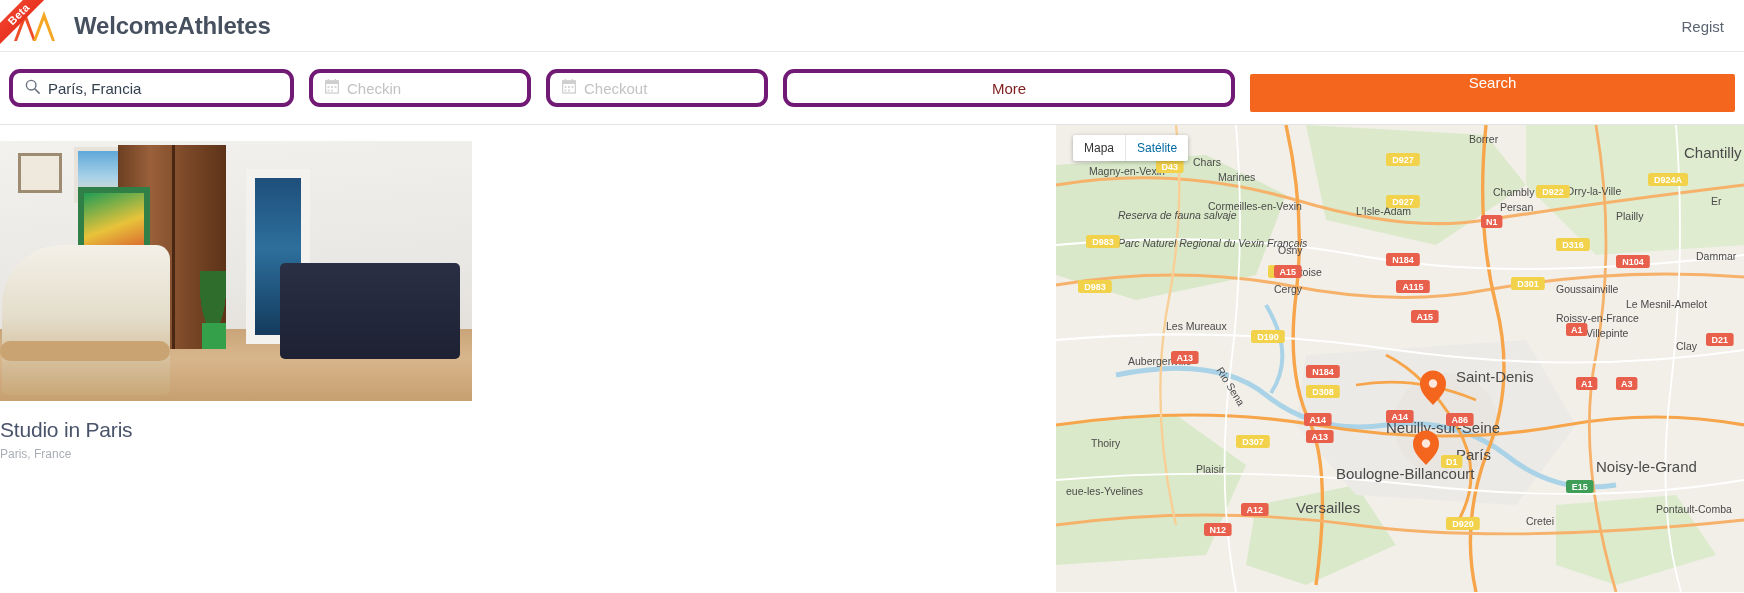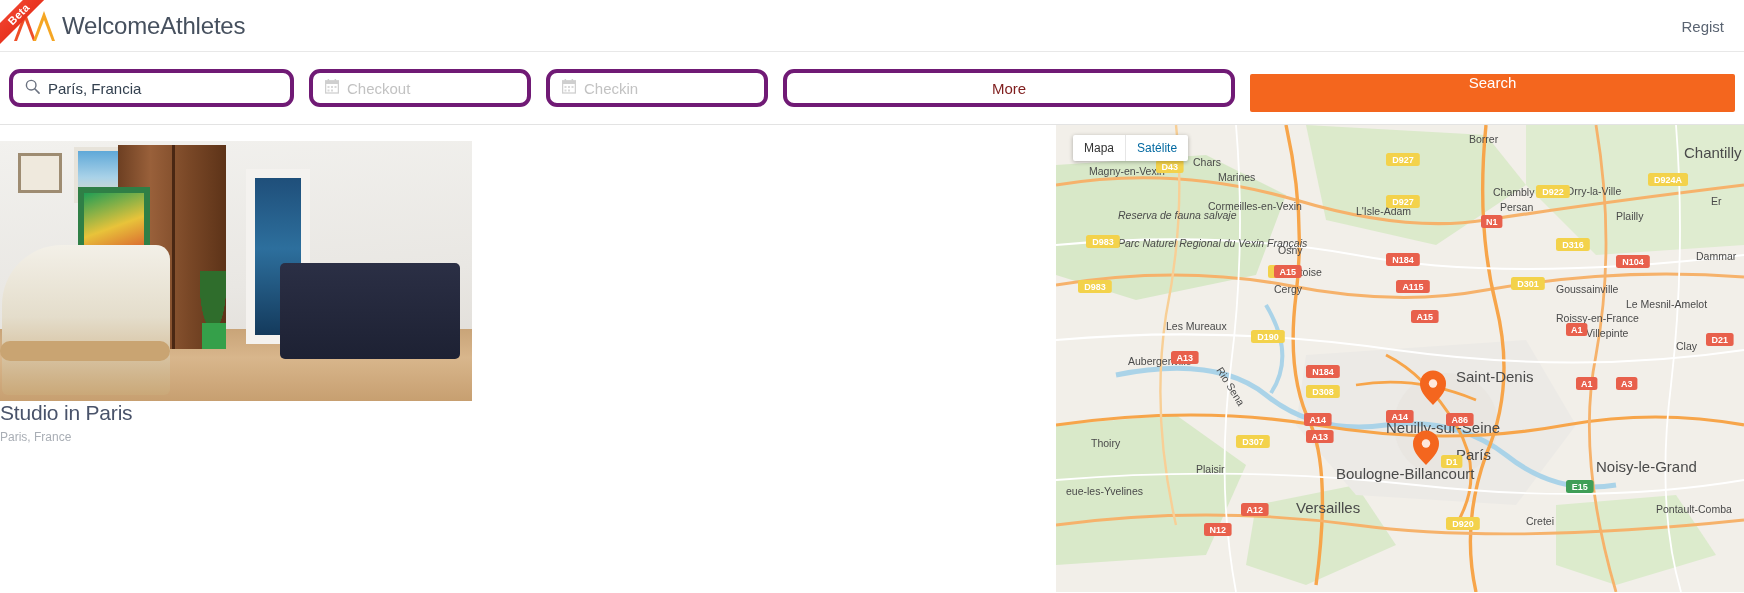--- a/index.html
+++ b/index.html
@@ -43,24 +43,25 @@
   .brand {
     display: flex;
     align-items: center;
     margin-left: 14px;
     gap: 4px;
     text-decoration: none;
   }
   .brand-mark { width: 44px; height: 34px; display: block; }
   .brand-text {
     font-size: 24px;
-    font-weight: normal;
+    font-weight: bold;
     color: #46505e;
     letter-spacing: -.2px;
     white-space: nowrap;
+    margin-left: 12px;
   }
 
   .nav-right {
     position: absolute;
     right: 12px;
     top: 0;
     height: 52px;
     display: flex;
     align-items: center;
   }
@@ -138,20 +139,21 @@
     width: 472px;
     height: 260px;
     background: #ededed;
     overflow: hidden;
     position: relative;
   }
   .card-title {
     font-size: 21px;
     color: #49536a;
     font-weight: normal;
+    margin-top: 17px;
     letter-spacing: -.2px;
   }
   .card-subtitle {
     font-size: 12px;
     color: #a9aeb5;
     margin-top: 5px;
   }
 
   
   .photo { position: absolute; inset: 0; }
@@ -259,38 +261,38 @@
         <rect x="0.6" y="1.8" width="12.8" height="3.2" fill="#cfcfcf"></rect>
         <rect x="2.6" y="0" width="1.5" height="3" fill="#cfcfcf"></rect>
         <rect x="9.6" y="0" width="1.5" height="3" fill="#cfcfcf"></rect>
         <rect x="2.5" y="7" width="2" height="2" fill="#d9d9d9"></rect>
         <rect x="6" y="7" width="2" height="2" fill="#d9d9d9"></rect>
         <rect x="9.5" y="7" width="2" height="2" fill="#d9d9d9"></rect>
         <rect x="2.5" y="10.5" width="2" height="2" fill="#d9d9d9"></rect>
         <rect x="6" y="10.5" width="2" height="2" fill="#d9d9d9"></rect>
       </svg>
     </span>
-    <span class="field-placeholder">Checkout</span>
+    <span class="field-placeholder">Checkin</span>
   </div>
 
   <div class="field field-date">
     <span class="icon-cal">
       <svg width="14" height="15" viewBox="0 0 14 15" xmlns="http://www.w3.org/2000/svg">
         <rect x="0.6" y="1.8" width="12.8" height="12.2" fill="none" stroke="#cfcfcf" stroke-width="1.3"></rect>
         <rect x="0.6" y="1.8" width="12.8" height="3.2" fill="#cfcfcf"></rect>
         <rect x="2.6" y="0" width="1.5" height="3" fill="#cfcfcf"></rect>
         <rect x="9.6" y="0" width="1.5" height="3" fill="#cfcfcf"></rect>
         <rect x="2.5" y="7" width="2" height="2" fill="#d9d9d9"></rect>
         <rect x="6" y="7" width="2" height="2" fill="#d9d9d9"></rect>
         <rect x="9.5" y="7" width="2" height="2" fill="#d9d9d9"></rect>
         <rect x="2.5" y="10.5" width="2" height="2" fill="#d9d9d9"></rect>
         <rect x="6" y="10.5" width="2" height="2" fill="#d9d9d9"></rect>
       </svg>
     </span>
-    <span class="field-placeholder">Checkin</span>
+    <span class="field-placeholder">Checkout</span>
   </div>
 
   <div class="field field-more">
     <span class="field-more-label">More</span>
   </div>
 
   <button class="btn-search">
     <span>Search</span>
   </button>
 </div>

